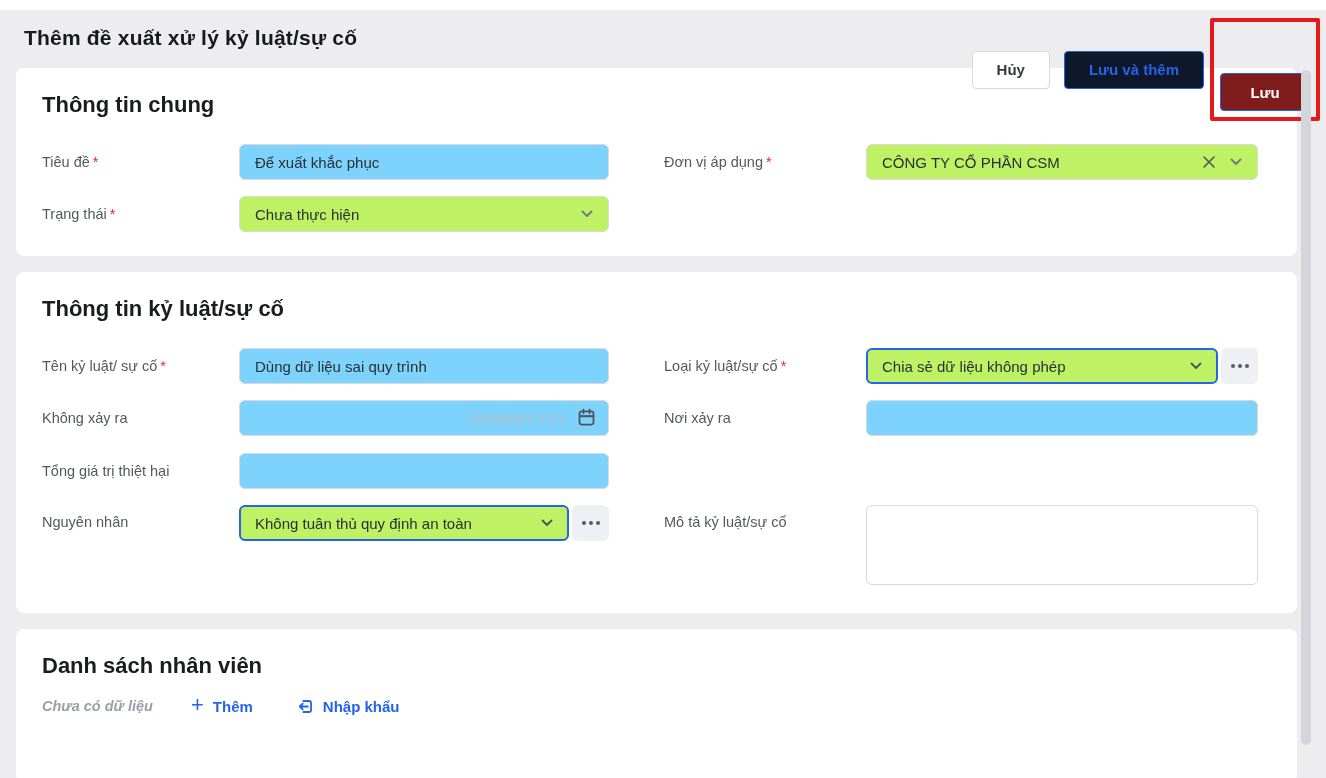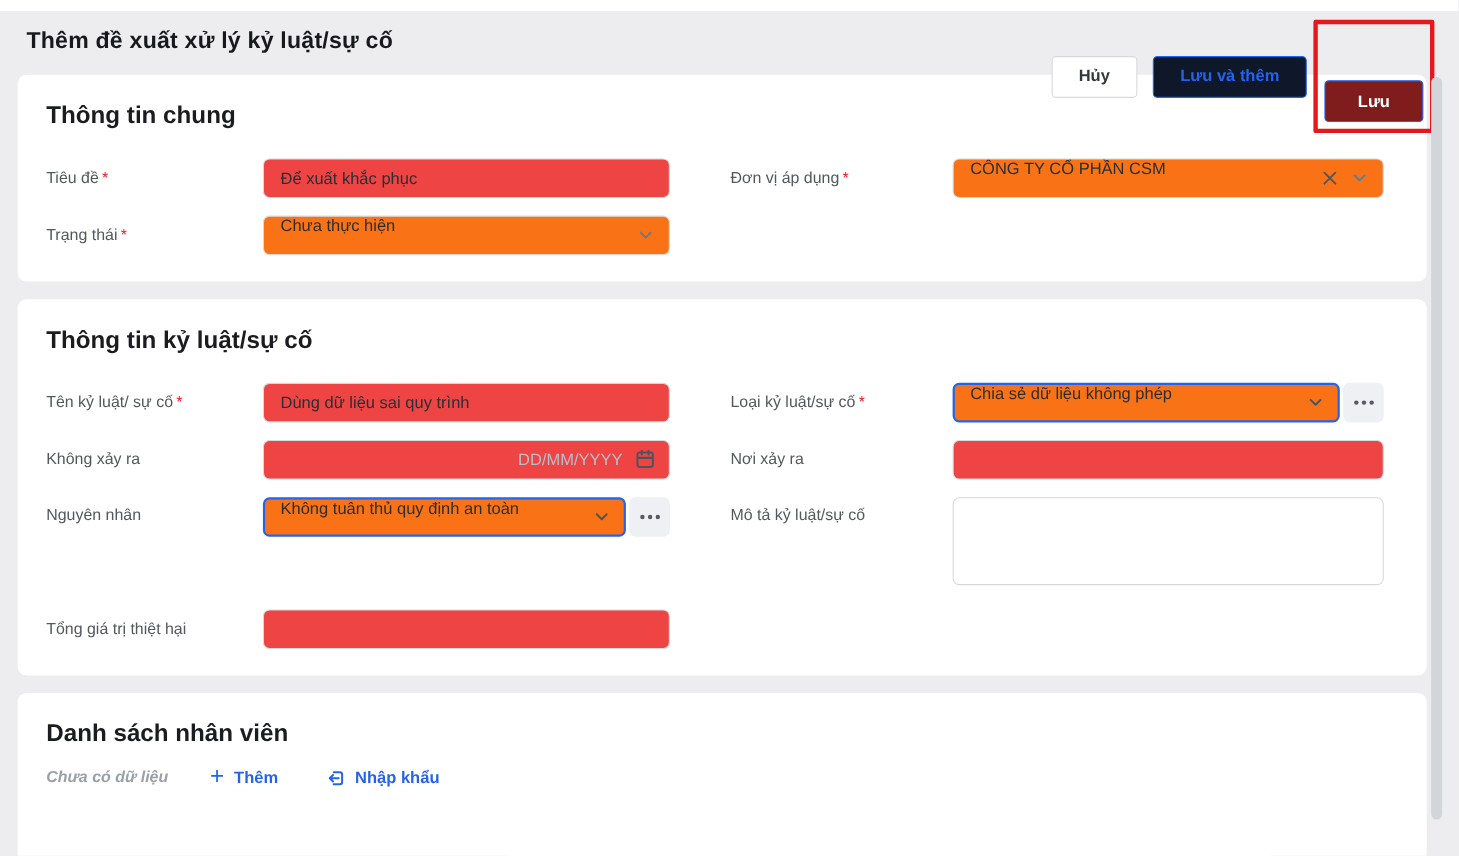--- a/index.html
+++ b/index.html
@@ -9,21 +9,21 @@
     background:#ededf0;
     position:relative;
     overflow:hidden;
     color:#2b2e33;
   }
   .top-white-strip { height:10px; background:#ffffff; width:100%; }
 
   
   .page-header { padding:16px 24px 18px 24px; position:relative; }
   .page-title { font-size:21px; font-weight:700; color:#17191c; letter-spacing:.2px; }
-  .hdr-buttons { position:absolute; top:8px; right:22px; display:flex; align-items:center; }
+  .hdr-buttons { position:absolute; top:8px; right:6px; display:flex; align-items:center; }
   .btn {
     height:38px; padding:0 24px; border-radius:4px; font-size:15px; font-weight:600;
     display:inline-flex; align-items:center; justify-content:center; cursor:pointer;
     font-family:"Liberation Sans", sans-serif; white-space:nowrap;
   }
   .btn-plain { background:#ffffff; border:1px solid #d9d9d9; color:#34383d; }
   .btn-outline-blue { background:#0f172a; border:1px solid #2563eb; color:#2563eb; margin-left:14px; }
   .btn-primary { background:#7f1d1d; border:1px solid #2563eb; color:#ffffff; min-width:90px;margin-top:45px; }
   .annotation-box { margin-left:6px; border:4px solid #e5181b; padding:6px; border-radius:2px; }
 
@@ -41,28 +41,28 @@
   .f-label { width:197px; font-size:14.5px; color:#54585e; flex-shrink:0; }
   .f-label.right-col { width:202px; }
   .f-label.pt { padding-top:9px; }
   .req { color:#f5222d; margin-left:3px; }
   .f-field-l { width:370px; flex-shrink:0; }
   .f-spacer { width:55px; flex-shrink:0; }
   .f-field-r { width:392px; flex-shrink:0; }
 
   .text-input {
     width:100%; height:36px; border:1px solid #d9d9d9; border-radius:6px;
-    padding:0 15px; font-size:15px; color:#2b2e33; background:#ef4444; outline:none;
+    padding:0 15px; font-size:15px; color:#2b2e33; background:#7dd3fc; outline:none;
     font-family:"Liberation Sans", sans-serif;
   }
   .text-input::placeholder { color:#b9bfca; }
 
   .select {
-    height:36px; border:1px solid #d9d9d9; border-radius:6px; background:#f97316;
-    display:flex; padding:0 15px; font-size:15px; color:#2b2e33;
+    height:36px; border:1px solid #d9d9d9; border-radius:6px; background:#bef264;
+    display:flex; align-items:center; padding:0 15px; font-size:15px; color:#2b2e33;
     position:relative; cursor:pointer; width:100%;
   }
   .select.focused { border:2px solid #2563eb; padding:0 14px; }
   .select .sel-text { flex:1; white-space:nowrap; overflow:hidden; }
   .sel-icons { display:flex; align-items:center; gap:14px; margin-left:8px; }
 
   .with-dots { display:flex; align-items:stretch; gap:3px; width:100%; }
   .with-dots .select { flex:1; }
   .dots-btn {
     width:37px; flex-shrink:0; background:#eef0f3; border-radius:6px; border:none;
@@ -195,20 +195,30 @@
         </span>
       </div>
     </div>
     <div class="f-spacer"></div>
     <div class="f-label right-col"><span>Nơi xảy ra</span></div>
     <div class="f-field-r">
       <input class="text-input" value="" style="">
     </div>
   </div>
 
+  <div class="form-row" style="margin-top:17px;">
+    <div class="f-label"><span>Tổng giá trị thiệt hại</span></div>
+    <div class="f-field-l">
+      <input class="text-input" value="" style="">
+    </div>
+    <div class="f-spacer"></div>
+    <div class="f-label right-col"></div>
+    <div class="f-field-r"></div>
+  </div>
+
   <div class="form-row align-top">
     <div class="f-label pt"><span>Nguyên nhân</span></div>
     <div class="f-field-l">
       <div class="with-dots">
         <div class="select focused">
           <span class="sel-text">Không tuân thủ quy định an toàn</span>
           <span class="sel-icons">
             <svg width="12" height="8" viewBox="0 0 12 8">
                 <path d="M1.5 1.5 L6 6 L10.5 1.5" fill="none" stroke="#4d545c" stroke-width="1.8" stroke-linecap="round" stroke-linejoin="round"></path>
               </svg>
@@ -219,30 +229,20 @@
             <i></i>
             <i></i>
           </button>
       </div>
     </div>
     <div class="f-spacer"></div>
     <div class="f-label right-col pt"><span>Mô tả kỷ luật/sự cố</span></div>
     <div class="f-field-r">
       <textarea class="textarea" style=""></textarea>
     </div>
-  </div>
-
-  <div class="form-row" style="margin-top:17px;">
-    <div class="f-label"><span>Tổng giá trị thiệt hại</span></div>
-    <div class="f-field-l">
-      <input class="text-input" value="" style="">
-    </div>
-    <div class="f-spacer"></div>
-    <div class="f-label right-col"></div>
-    <div class="f-field-r"></div>
   </div>
 </div>
 
 <div class="card" style="height:154px; margin-bottom:0;">
   <div class="card-heading" style="margin-bottom:18px;">Danh sách nhân viên</div>
   <div class="empty-row">
     <span class="empty-text">Chưa có dữ liệu</span>
     <span class="link-action link-add">
       <span class="plus-glyph">+</span>
       <span>Thêm</span>

